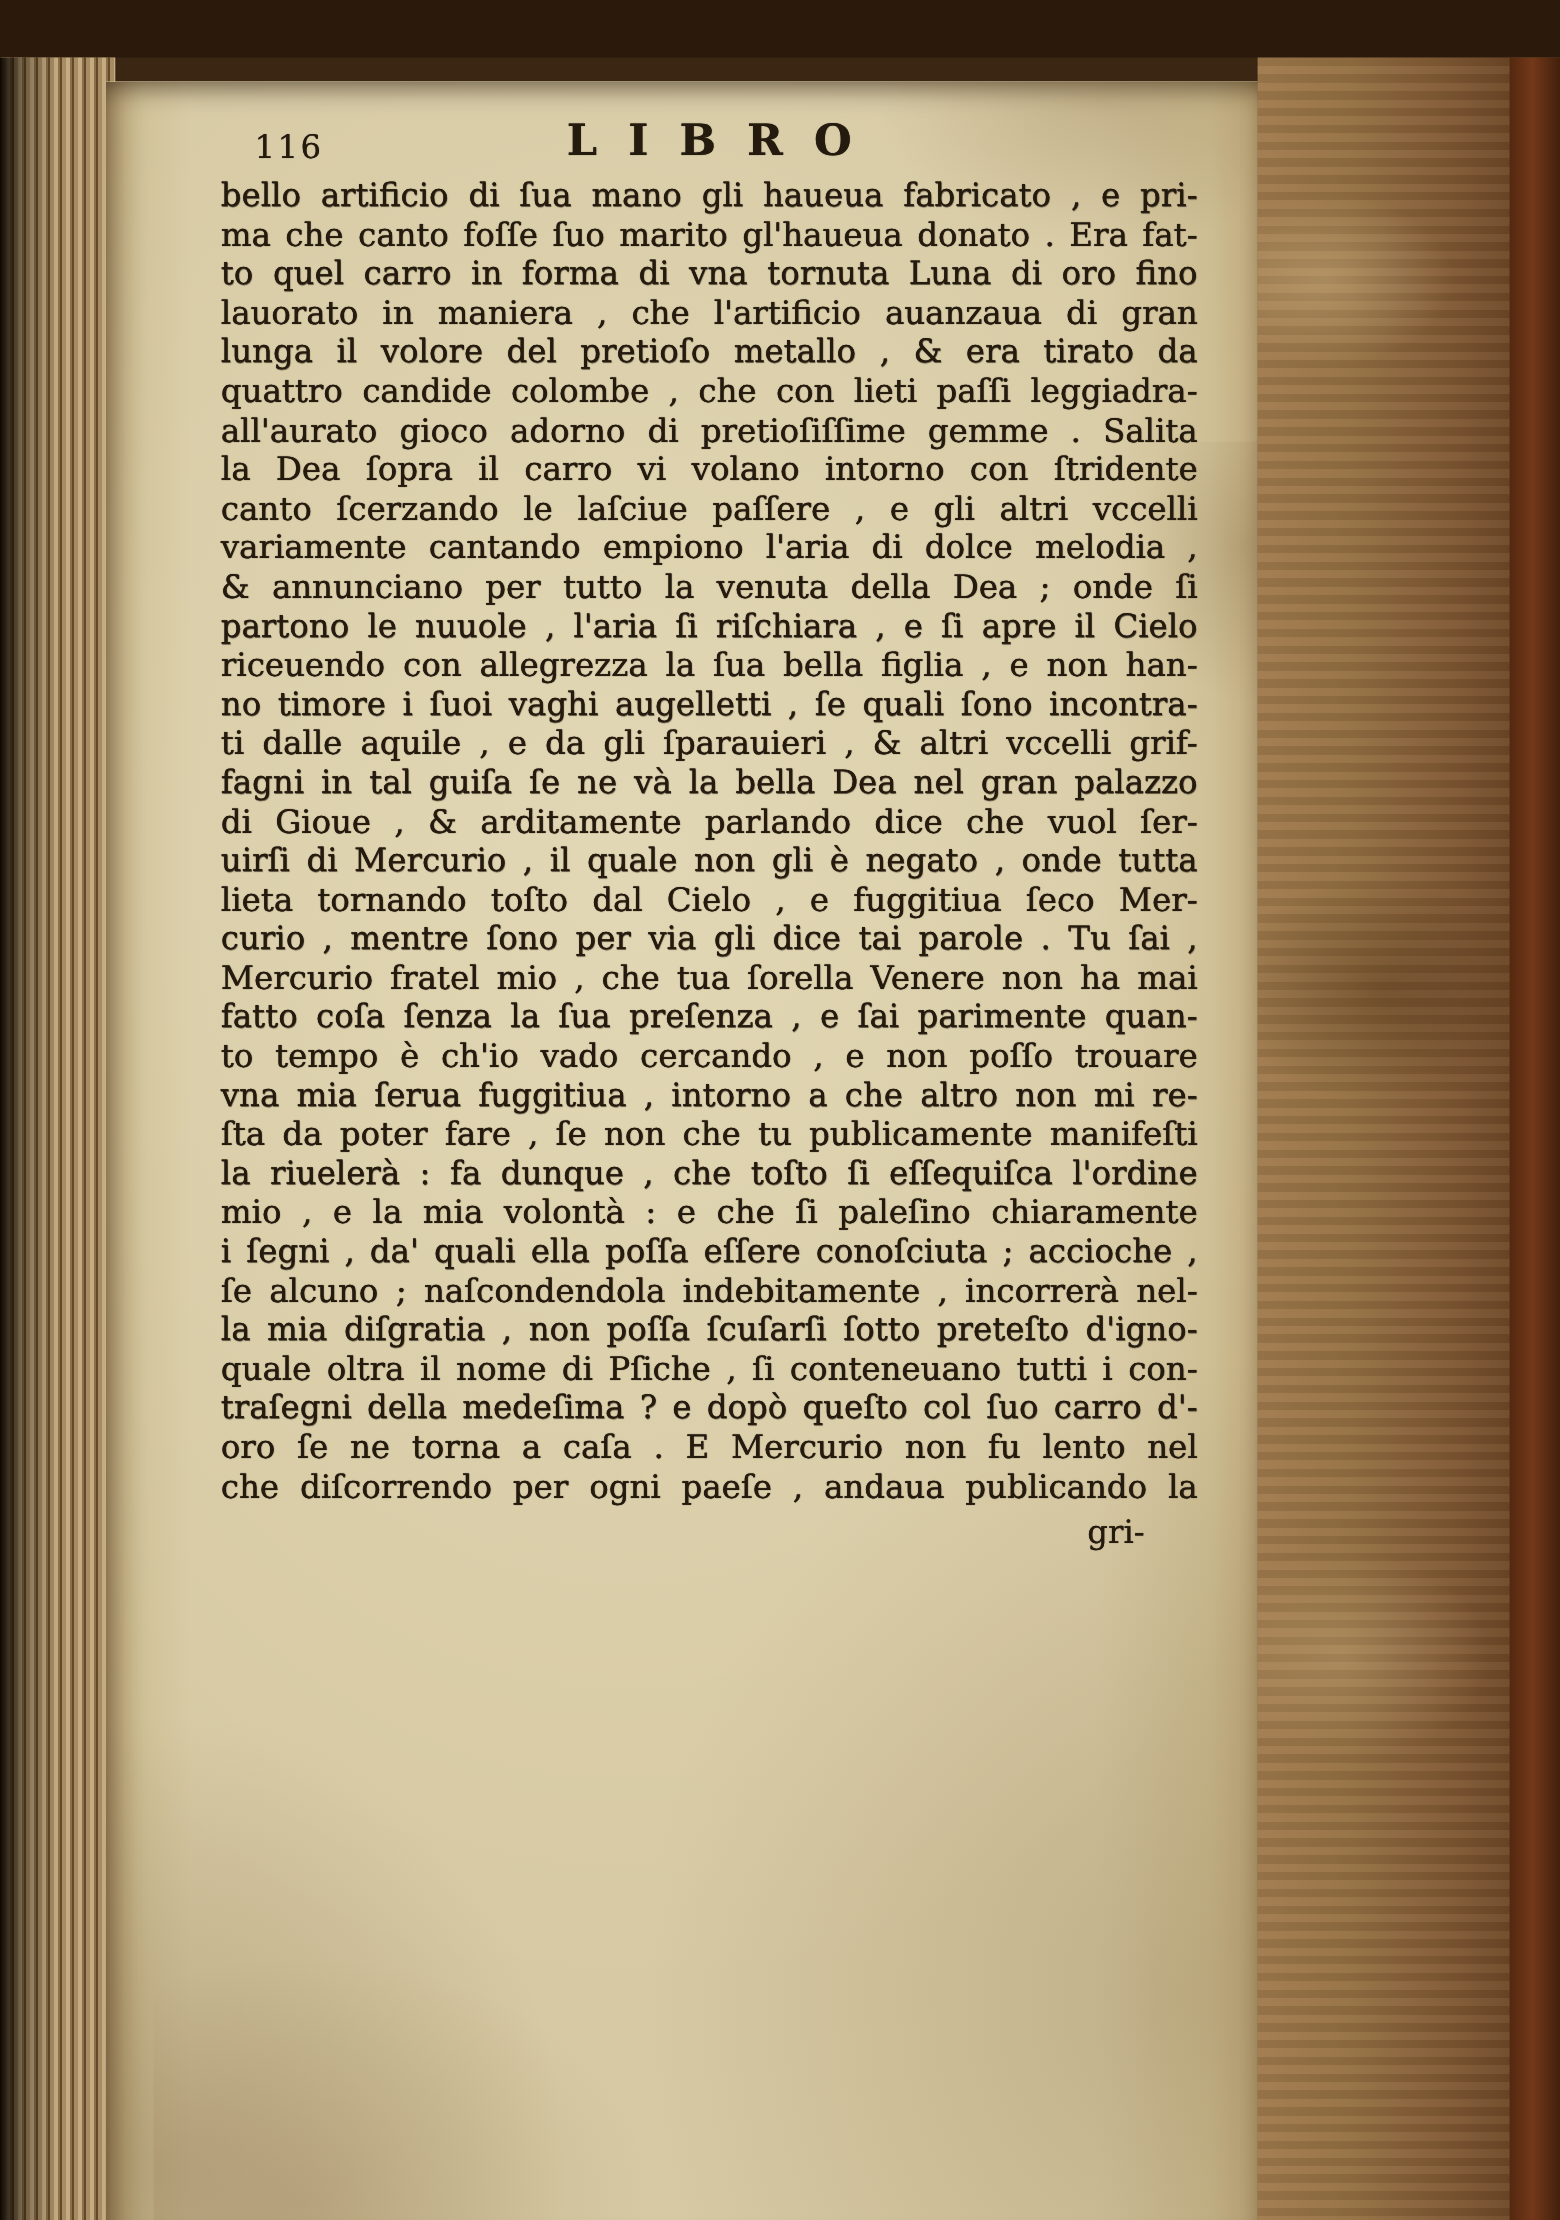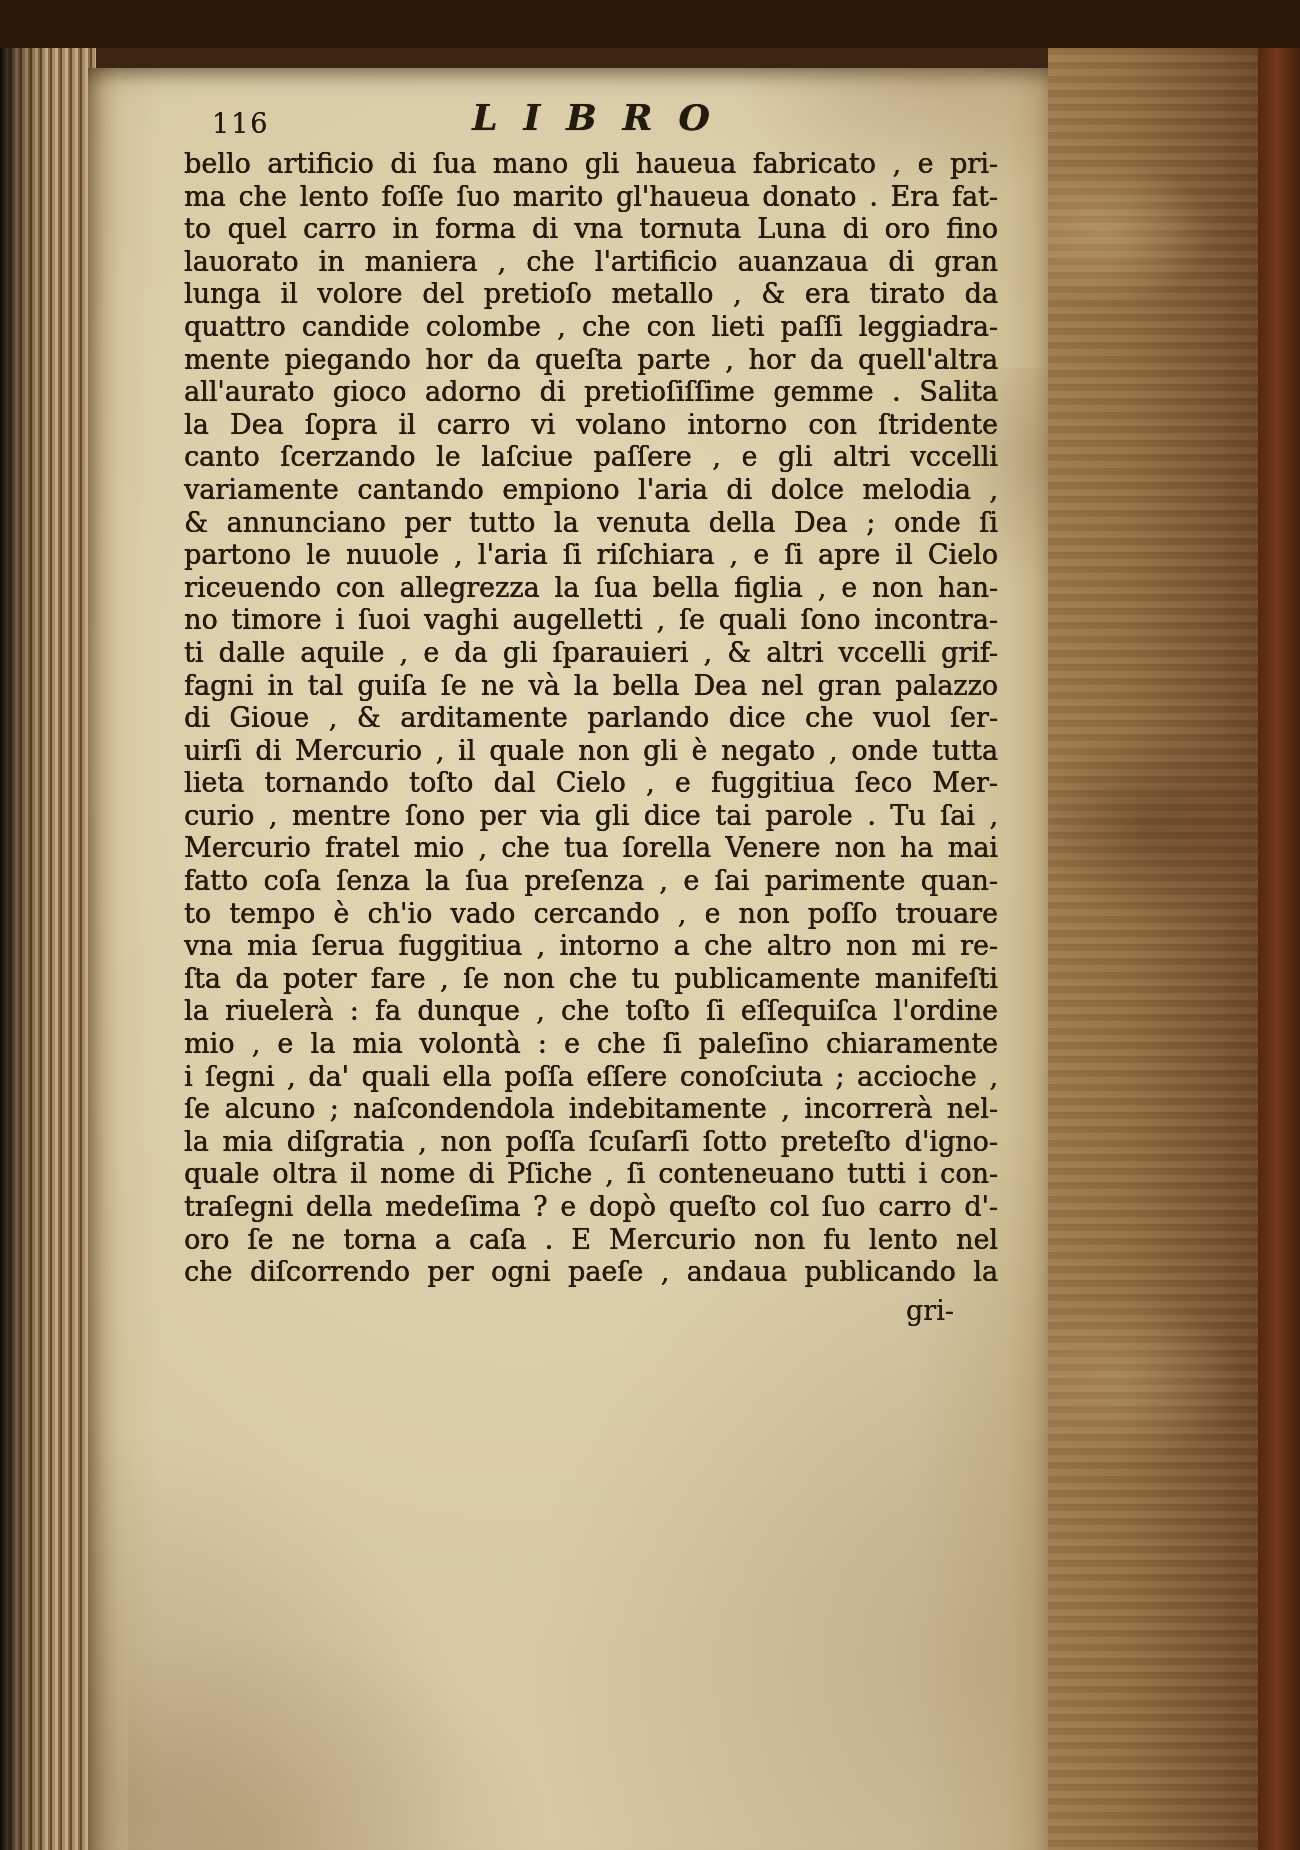--- a/index.html
+++ b/index.html
@@ -68,21 +68,21 @@
     color: #241a0e;
   }
   .header-row { position: relative; height: 54px; }
   .page-number {
     position: absolute; left: 28px; top: 14px;
     font-size: 27px; letter-spacing: 2px;
     text-shadow: 0 0 0.6px #241a0e;
   }
   .book-title {
     position: absolute; left: 0; right: 0; top: 2px; text-align: center;
-    font-style: italic; font-weight: bold; font-size: 36px;
+    font-weight: bold; font-size: 36px;
     letter-spacing: 0.72em; text-indent: 0.72em;
     text-shadow: 0 0 0.7px #241a0e;
   }
   .body-lines .line {
     font-size: 27px; line-height: 32.6px; height: 32.6px;
     text-align: justify; text-align-last: justify;
     white-space: nowrap; overflow: visible;
     text-shadow: 0 0 0.6px #241a0e, 0.4px 0.4px 0.7px rgba(36,26,14,0.65);
   }
   .catchword-row {
@@ -104,26 +104,25 @@
     <div class="stain stain-3"></div>
 
     <div class="text-block">
       <div class="header-row">
         <span class="page-number">116</span>
         <span class="book-title">LIBRO</span>
       </div>
 
       <div class="body-lines">
           <div class="line">bello artificio di ſua mano gli haueua fabricato , e pri-</div>
-          <div class="line">ma che lento foſſe ſuo marito gl'haueua donato .  Era fat-</div>
+          <div class="line">ma che canto foſſe ſuo marito gl'haueua donato .  Era fat-</div>
           <div class="line">to quel carro in forma di vna tornuta Luna di oro fino</div>
           <div class="line">lauorato in maniera ,  che l'artificio auanzaua di gran</div>
           <div class="line">lunga il volore del pretioſo metallo , &amp; era tirato da</div>
           <div class="line">quattro candide colombe ,  che con lieti paſſi leggiadra-</div>
-          <div class="line">mente piegando hor da queſta parte ,  hor da quell'altra</div>
           <div class="line">all'aurato gioco adorno di pretioſiſſime gemme .  Salita</div>
           <div class="line">la Dea ſopra il carro vi volano intorno con ſtridente</div>
           <div class="line">canto ſcerzando le laſciue paſſere , e gli altri vccelli</div>
           <div class="line">variamente cantando empiono l'aria di dolce melodia ,</div>
           <div class="line">&amp; annunciano per tutto la venuta della Dea ;  onde ſi</div>
           <div class="line">partono le nuuole ,  l'aria ſi riſchiara ,  e ſi apre il Cielo</div>
           <div class="line">riceuendo con allegrezza la ſua bella figlia ,  e non han-</div>
           <div class="line">no timore i ſuoi vaghi augelletti ,  ſe quali ſono incontra-</div>
           <div class="line">ti dalle aquile ,  e da gli ſparauieri ,  &amp;  altri vccelli grif-</div>
           <div class="line">fagni in tal guiſa ſe ne và la bella Dea nel gran palazzo</div>

